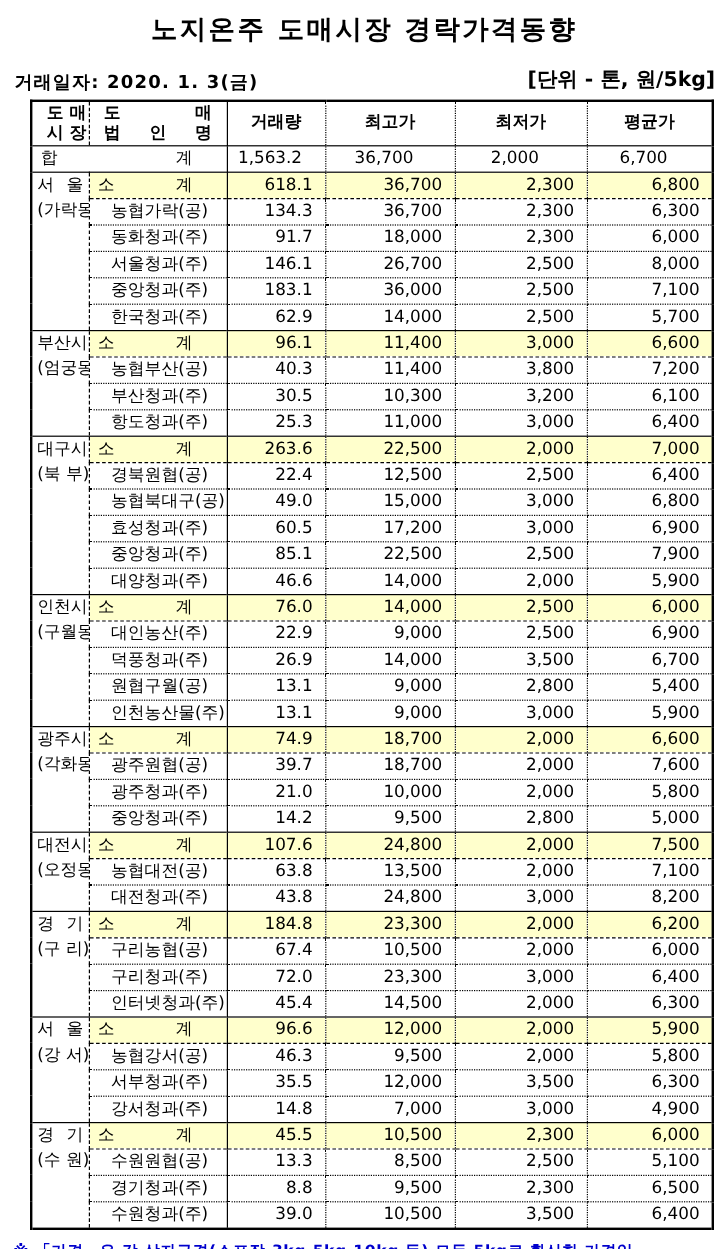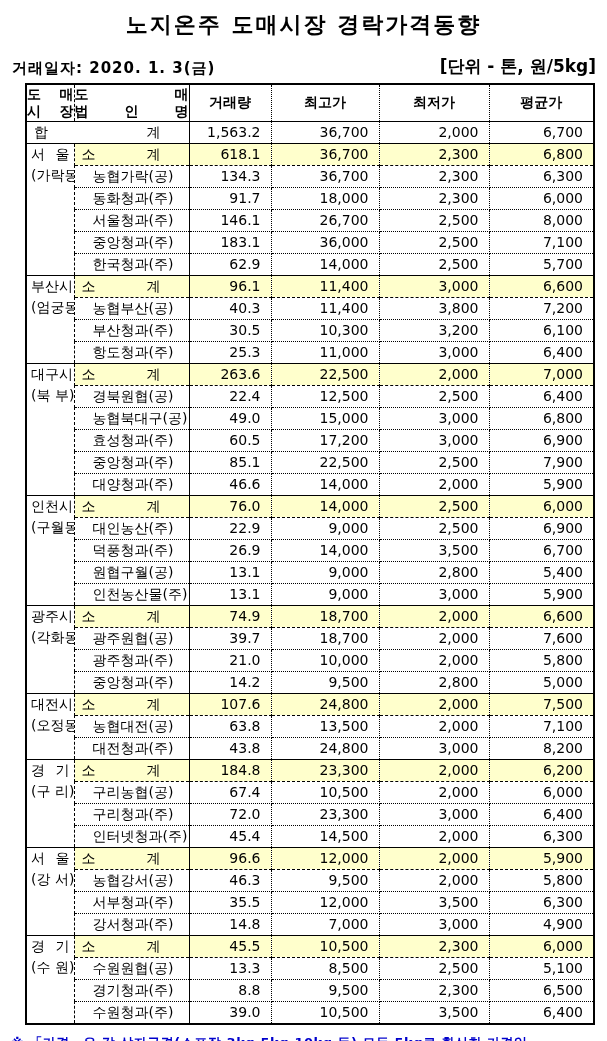--- a/index.html
+++ b/index.html
@@ -30,34 +30,34 @@
     border:2px solid var(--ink);
     font-size:14px;
   }
   th, td {
     border:1px dotted var(--ink);
     height:21px; line-height:21px;
     padding:0; overflow:hidden; white-space:nowrap;
     font-weight:normal;
   }
   thead th { height:37px; border-top:2px solid var(--ink); border-bottom:1px solid var(--ink); font-weight:bold; }
-  thead th .hline { line-height:17px; padding:0 0; }
+  thead th .hline { line-height:17px; padding:0 12px; }
 
   
   .c-market { border-left:2px solid var(--ink); border-right:1px dashed var(--ink); }
   .c-corp   { border-left:1px dashed var(--ink); border-right:1px solid var(--ink); }
   .c-vol, .c-high, .c-low { border-right:1px dotted var(--ink); }
   .c-avg    { border-right:2px solid var(--ink); }
 
   .jt { text-align:justify; text-align-last:justify; }
   .num { text-align:right; padding-right:10px; }
   .corp-name { text-align:left; padding-left:18px; }
   .lbl { padding-left:7px; padding-right:28px;margin-left:22px; }
 
-  .total-row td { border-top:1px solid var(--ink); border-bottom:1px solid var(--ink); }
+  .total-row td { border-top:1px solid var(--ink); border-bottom:1px solid var(--ink);text-align:center; }
   .subtotal-row td { border-top:1px solid var(--ink); border-bottom:1px dashed var(--ink); }
   .subtotal-row td.hl { background:var(--hl); }
 
   td.c-market {
     vertical-align:top; border-top:1px solid var(--ink);
   }
   td.c-market .mline { line-height:21px; padding:0 4px; }
 
   .note {
     color:var(--blue); font-weight:bold; font-size:13px;

